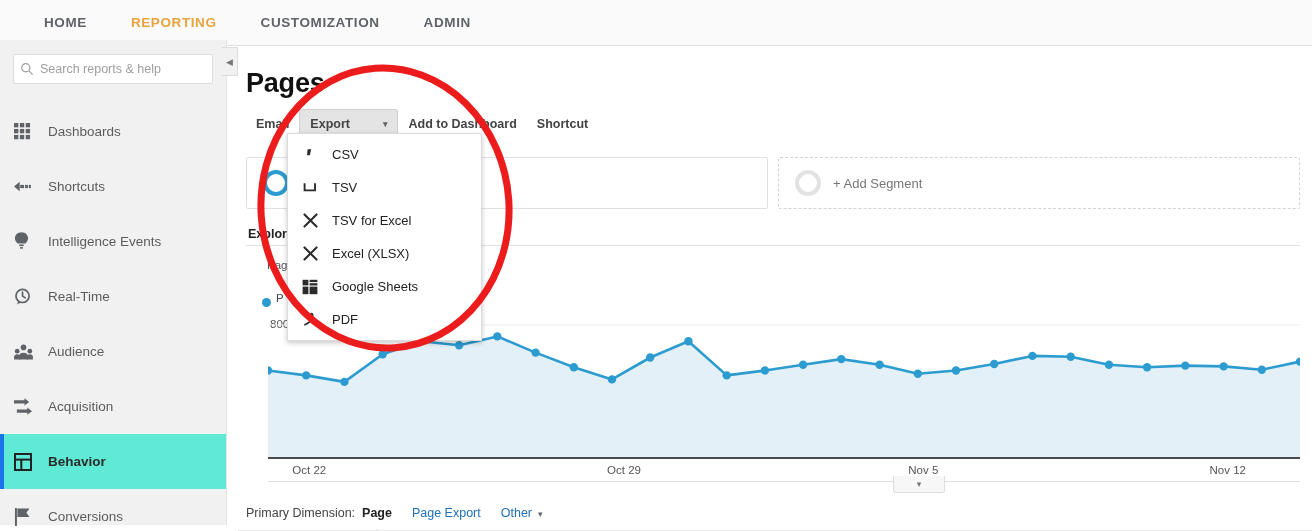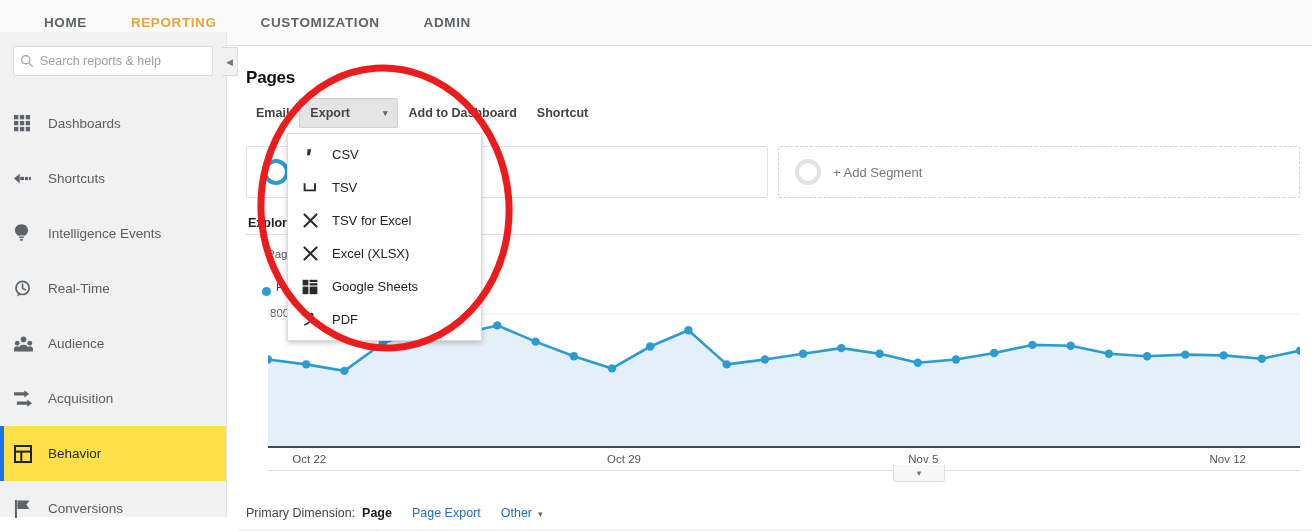--- a/index.html
+++ b/index.html
@@ -23,21 +23,21 @@
     position:relative; font-weight:700;
   }
   .topnav-item.active{ color:#e8a33d;justify-content:center; }
   .topnav-item.active:after{
     content:""; position:absolute; left:14px; right:14px; bottom:0; height:3px;
     background:#e8a33d;
   }
 
   
   .sidebar{
-    position:absolute; left:0; top:32px; width:227px; height:485px;
+    position:absolute; left:0; top:40px; width:227px; height:485px;
     background:#f1f1f1; border-right:1px solid #e3e3e3;
   }
   .search-wrap{ padding:14px 13px 6px 13px; }
   .search-box{
     position:relative; height:30px; background:#fff;
     border:1px solid #dcdcdc; border-radius:2px; display:flex; align-items:center;
   }
   .search-box .mag{ width:26px; display:flex; justify-content:center; }
   .search-input{
     border:0; outline:0; flex:1; font-size:12.5px; color:#9a9a9a;
@@ -47,41 +47,41 @@
 
   .nav-list{ margin-top:14px; }
   .nav-item{
     display:flex; align-items:center; height:55px; padding-left:14px;
     cursor:pointer; position:relative; color:#5c5c5c; font-size:13.5px;
   }
   .nav-item .ico{
     width:34px; display:flex; align-items:center; justify-content:flex-start;
     color:#5f6368; flex:0 0 34px;
   }
-  .nav-item.selected{ background:#fde047; color:#2b2b2b; }
+  .nav-item.selected{ background:#5eead4; color:#2b2b2b;font-weight:bold; }
   .nav-item.selected:before{
     content:""; position:absolute; left:0; top:0; bottom:0; width:4px; background:#1a73e8;
   }
   .nav-item.selected .ico{ color:#222; }
 
   
   .collapse-handle{
     position:absolute; left:222px; top:47px; width:16px; height:29px;
     background:#f1f1f1; border:1px solid #dcdcdc; border-left:none;
     display:flex; align-items:center; justify-content:center;
     cursor:pointer; color:#777; font-size:9px; z-index:6;
   }
 
   
   .content{
     position:absolute; left:238px; top:46px; width:1074px; height:485px;
     background:#fff;
   }
   .page-title{
-    font-size:17px; font-weight:bold; color:#111; padding:22px 0 10px 8px;
+    font-size:27px; font-weight:bold; color:#111; padding:22px 0 10px 8px;
     letter-spacing:-.2px;
   }
   .toolbar{
     height:30px; display:flex; align-items:stretch; padding-left:8px;
     font-size:12.5px; color:#333; margin-bottom:5px;
   }
   .tb-btn{
     display:flex; align-items:center; padding:0 10px; cursor:pointer;
     font-weight:bold; color:#444; border-radius:2px;
   }

